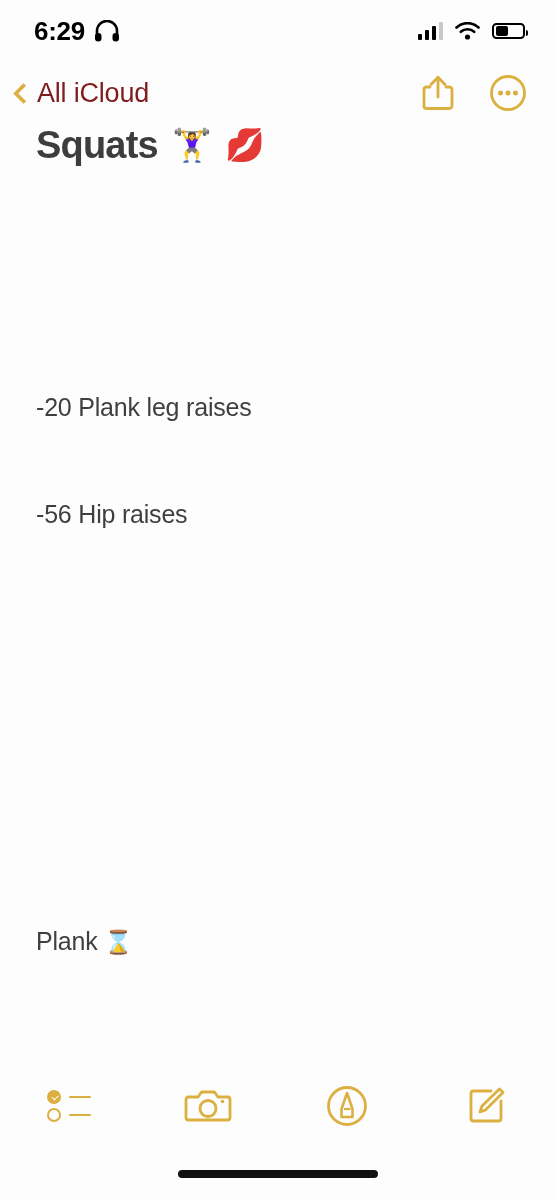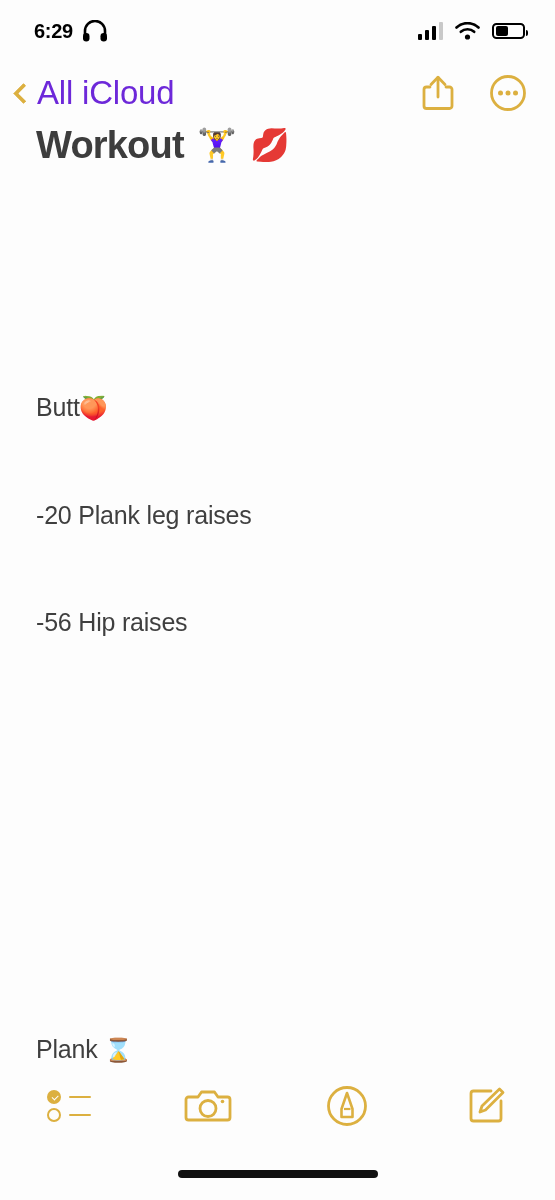--- a/index.html
+++ b/index.html
@@ -17,21 +17,21 @@
   }
 
   
   .statusbar {
     position:absolute; top:0; left:0; right:0; height:62px;
     display:flex; align-items:center; justify-content:space-between;
     padding:0 30px 0 34px;
   }
   .status-left { display:flex; align-items:center; gap:9px; }
   .status-time {
-    font-size:20px; font-weight:bold; color:#000;
+    font-size:26px; font-weight:bold; color:#000;
     letter-spacing:-0.3px; line-height:1;
   }
   .status-right { display:flex; align-items:center; gap:12px; }
 
   
   .signal { display:flex; align-items:flex-end; gap:2.5px; height:18px; }
   .signal i { display:block; width:4.5px; background:#000; border-radius:1px; }
   .signal i:nth-child(1){ height:6px; }
   .signal i:nth-child(2){ height:10px; }
   .signal i:nth-child(3){ height:14px; }
@@ -46,21 +46,21 @@
 
   
   .navbar {
     position:absolute; top:62px; left:0; right:0; height:62px;
     display:flex; align-items:center; justify-content:space-between;
     padding:0 28px 0 16px;
   }
   .back-btn { display:flex; align-items:center; gap:6px; cursor:pointer; }
   .chev { width:15px; height:15px; border-left:4px solid #dcb040;
     border-bottom:4px solid #dcb040; transform:rotate(45deg); border-radius:1px; }
-  .back-label { font-size:33px; color:#6d28d9; letter-spacing:-0.2px; }
+  .back-label { font-size:27px; color:#7f1d1d; letter-spacing:-0.2px; }
   .nav-actions { display:flex; align-items:center; gap:34px; }
 
   
   .title {
     position:absolute; top:125px; left:36px;
     font-size:38px; font-weight:bold; color:#3d3d3d;
     letter-spacing:-0.8px; display:flex; align-items:center; gap:14px;
     line-height:1.1;
   }
   .title .emoji { font-size:32px; }
@@ -155,29 +155,28 @@
           <circle cx="19" cy="19" r="16.5" fill="none" stroke="#dcb040" stroke-width="2.8"></circle>
           <circle cx="11.5" cy="19" r="2.5" fill="#dcb040"></circle>
           <circle cx="19" cy="19" r="2.5" fill="#dcb040"></circle>
           <circle cx="26.5" cy="19" r="2.5" fill="#dcb040"></circle>
         </svg>
       </span>
     </div>
   </div>
 
   <div class="title">
-    <span>Workout</span>
+    <span>Squats</span>
     <span class="emoji">🏋️‍♀️</span>
     <span class="emoji">💋</span>
   </div>
 
   <div class="note-body">
 
     <div>
-      <div class="sect-head"><span>Butt</span><span class="emoji">🍑</span></div>
       <div>-20 Plank leg raises</div>
       <div>-56 Hip raises</div>
     </div>
 
     <span class="blank"></span>
 
     <div>
       <div class="sect-head"><span>Plank </span><span class="emoji">⌛</span></div>
       
       

